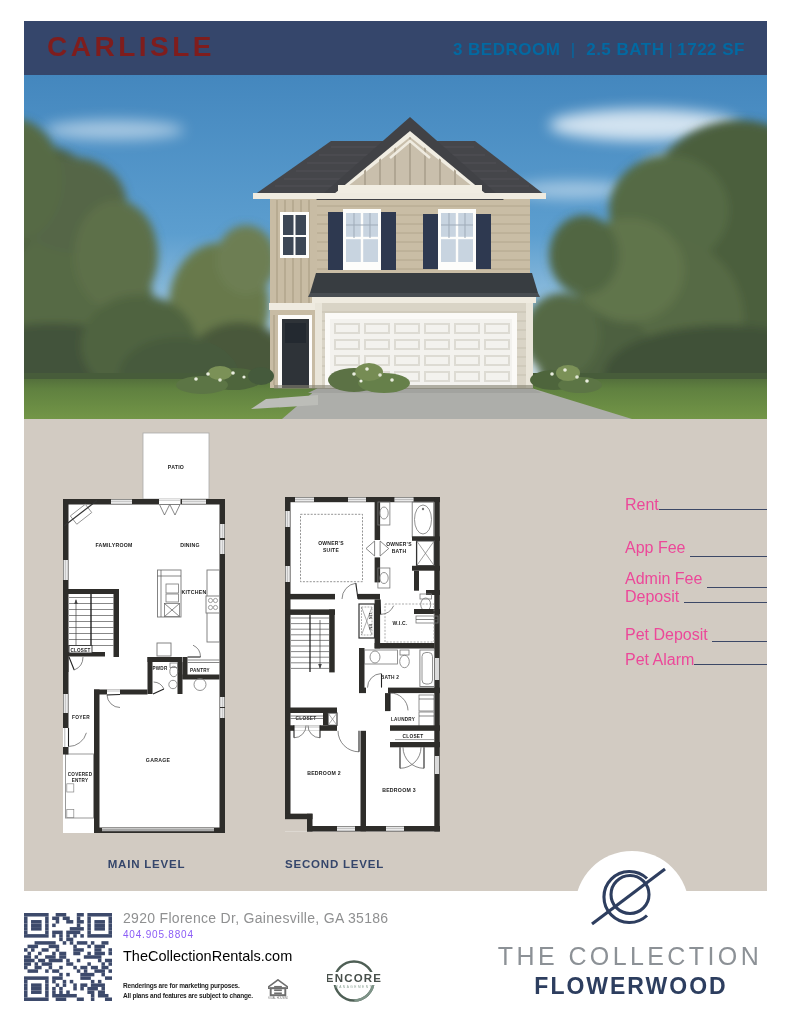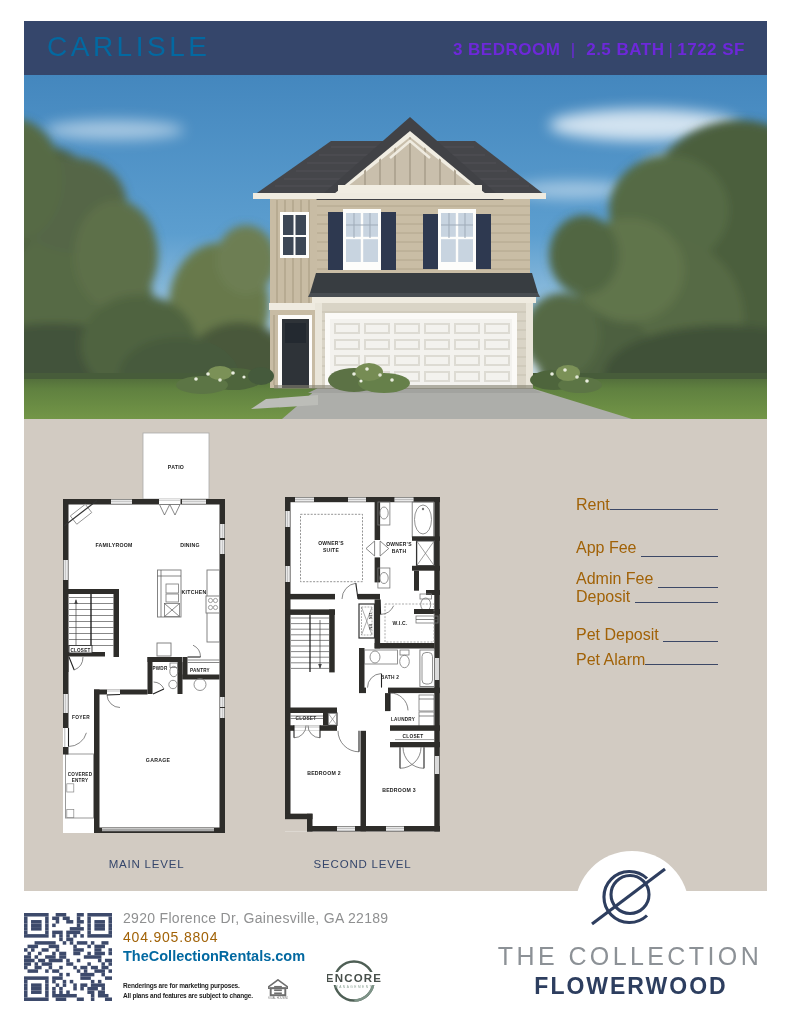--- a/index.html
+++ b/index.html
@@ -2,23 +2,23 @@
 <html><head><meta charset="utf-8">
 <style>
 html,body{margin:0;padding:0}
 body{width:791px;height:1024px;background:#ffffff;font-family:"Liberation Sans",sans-serif;position:relative;overflow:hidden}
 .abs{position:absolute}
 </style></head>
 <body>
 
 <div class="abs" style="left:24px;top:21px;width:743px;height:54px;background:#35466b"></div>
 
-<div class="abs" style="left:47px;top:31px;color:#0369a1;font-size:28px;font-weight:normal;letter-spacing:3.5px">CARLISLE</div>
-
-<div class="abs" style="left:24px;top:40px;width:721px;text-align:right;color:#6d28d9;font-size:17px;font-weight:bold;letter-spacing:0.5px">3 BEDROOM&nbsp; <span style="font-weight:normal">|</span>&nbsp; 2.5 BATH <span style="font-weight:normal">|</span> 1722 SF</div>
+<div class="abs" style="left:47px;top:31px;color:#7f1d1d;font-size:28px;font-weight:bold;letter-spacing:3.5px">CARLISLE</div>
+
+<div class="abs" style="left:24px;top:40px;width:721px;text-align:right;color:#0369a1;font-size:17px;font-weight:bold;letter-spacing:0.5px">3 BEDROOM&nbsp; <span style="font-weight:normal">|</span>&nbsp; 2.5 BATH <span style="font-weight:normal">|</span> 1722 SF</div>
 
 <div class="abs" style="left:24px;top:75px;width:743px;height:344px">
 <svg width="743" height="344" viewBox="0 0 743 344">
 <defs>
 <linearGradient id="sky" x1="0" y1="0" x2="0" y2="1">
 <stop offset="0" stop-color="#4487be"></stop>
           <stop offset="0.5" stop-color="#5c9ecf"></stop>
           <stop offset="0.82" stop-color="#a9cde4"></stop>
           <stop offset="1" stop-color="#cfe3ef"></stop>
 </linearGradient>
@@ -686,21 +686,21 @@
 <path d="M 421 747.3 A 21 21 0 0 1 400 768.3" fill="none" stroke="#555" stroke-width="0.7"></path>
     <line x1="400" y1="747.3" x2="400" y2="768.3" stroke="#222" stroke-width="1.1"></line>
     <path d="M 403 747.3 A 21 21 0 0 0 424 768.3" fill="none" stroke="#555" stroke-width="0.7"></path>
     <line x1="424" y1="747.3" x2="424" y2="768.3" stroke="#222" stroke-width="1.1"></line>
 
 <text x="324" y="775" font-size="5.2" letter-spacing="0.25" text-anchor="middle" fill="#1b1b1b" font-weight="bold" font-family="Liberation Sans">BEDROOM 2</text>
 
 <text x="399" y="792" font-size="5.2" letter-spacing="0.25" text-anchor="middle" fill="#1b1b1b" font-weight="bold" font-family="Liberation Sans">BEDROOM 3</text>
 </svg>
 
-<div class="abs" style="left:576px;top:495px;width:142px;color:#a16207;font-size:16px">
+<div class="abs" style="left:625px;top:495px;width:142px;color:#ec4899;font-size:16px">
 <div style="display:flex;height:31px;align-items:baseline">
       <span>Rent</span>
       <span style="flex:1;border-bottom:1.4px solid #3c4866;height:14px"></span>
     </div>
 <div style="display:flex;height:31px;align-items:flex-end">
       <span>App Fee&nbsp;</span>
       <span style="flex:1;border-bottom:1.4px solid #3c4866;height:14px"></span>
     </div>
 <div style="display:flex;height:31px;align-items:flex-end">
       <span>Admin Fee&nbsp;</span>
@@ -713,23 +713,23 @@
 <div style="display:flex;height:31px;align-items:center">
       <span>Pet Deposit&nbsp;</span>
       <span style="flex:1;border-bottom:1.4px solid #3c4866;height:14px"></span>
     </div>
 <div style="display:flex;height:31px;align-items:baseline">
       <span>Pet Alarm</span>
       <span style="flex:1;border-bottom:1.4px solid #3c4866;height:14px"></span>
     </div>
 </div>
 
-<div class="abs" style="left:65px;top:858px;width:163px;text-align:center;color:#35466b;font-size:11.5px;font-weight:normal;letter-spacing:0.8px">MAIN LEVEL</div>
-
-<div class="abs" style="left:285px;top:858px;width:155px;text-align:center;color:#35466b;font-size:11.5px;font-weight:normal;letter-spacing:0.8px">SECOND LEVEL</div>
+<div class="abs" style="left:65px;top:858px;width:163px;text-align:center;color:#35466b;font-size:11.5px;font-weight:bold;letter-spacing:0.8px">MAIN LEVEL</div>
+
+<div class="abs" style="left:285px;top:858px;width:155px;color:#35466b;font-size:11.5px;font-weight:bold;letter-spacing:0.8px">SECOND LEVEL</div>
 
 <div class="abs" style="left:575px;top:851px;width:114px;height:114px;border-radius:50%;background:#fff"></div>
 
 <div class="abs" style="left:0;top:891px;width:791px;height:133px;background:#fff"></div>
 
 <svg width="88" height="88" viewBox="0 0 87.5 87.5" style="position:absolute;left:24px;top:913px">
     <g fill="#3d4a6b">
       <rect x="0.0" y="0.0" width="24.5" height="3.5"></rect>
       <rect x="31.5" y="0.0" width="10.5" height="3.5"></rect>
       <rect x="52.5" y="0.0" width="7.0" height="3.5"></rect>
@@ -886,25 +886,25 @@
       <rect x="66.5" y="80.5" width="3.5" height="3.5"></rect>
       <rect x="73.5" y="80.5" width="10.5" height="3.5"></rect>
       <rect x="0.0" y="84.0" width="24.5" height="3.5"></rect>
       <rect x="31.5" y="84.0" width="10.5" height="3.5"></rect>
       <rect x="52.5" y="84.0" width="7.0" height="3.5"></rect>
       <rect x="66.5" y="84.0" width="3.5" height="3.5"></rect>
       <rect x="80.5" y="84.0" width="7.0" height="3.5"></rect>
     </g>
   </svg>
 
-<div class="abs" style="left:123px;top:910px;color:#8f9091;font-size:14px;letter-spacing:0.3px">2920 Florence Dr, Gainesville, GA 22189</div>
-
-<div class="abs" style="left:123px;top:929px;color:#a16207;font-size:14px;letter-spacing:0.8px">404.905.8804</div>
-
-<div class="abs" style="left:123px;top:948px;color:#0369a1;font-size:14.5px;font-weight:bold">TheCollectionRentals.com</div>
+<div class="abs" style="left:123px;top:910px;color:#8f9091;font-size:14px;letter-spacing:0.3px">2920 Florence Dr, Gainesville, GA 35186</div>
+
+<div class="abs" style="left:123px;top:929px;color:#8b5cf6;font-size:10px;letter-spacing:0.8px">404.905.8804</div>
+
+<div class="abs" style="left:123px;top:948px;color:#000000;font-size:14.5px;font-weight:normal">TheCollectionRentals.com</div>
 
 <div class="abs" style="left:123px;top:981px;color:#1c1c1c;font-size:7px;font-weight:bold;line-height:10px;letter-spacing:-0.2px;transform:scaleX(0.93);transform-origin:left top">Renderings are for marketing purposes.<br>All plans and features are subject to change.</div>
 
 <div class="abs" style="left:268px;top:979px">
 <svg width="20" height="20" viewBox="0 0 26 26">
 <polygon points="13,1 25,10 25,12 1,12 1,10" fill="none" stroke="#6e6e6e" stroke-width="2"></polygon>
 <rect x="3.5" y="12" width="19" height="9" fill="none" stroke="#6e6e6e" stroke-width="2.5"></rect>
 <rect x="8" y="9" width="10" height="2.2" fill="#6e6e6e"></rect>
 <rect x="8" y="13.5" width="10" height="2.2" fill="#6e6e6e"></rect>
 <rect x="8" y="17.5" width="10" height="2.2" fill="#6e6e6e"></rect>

